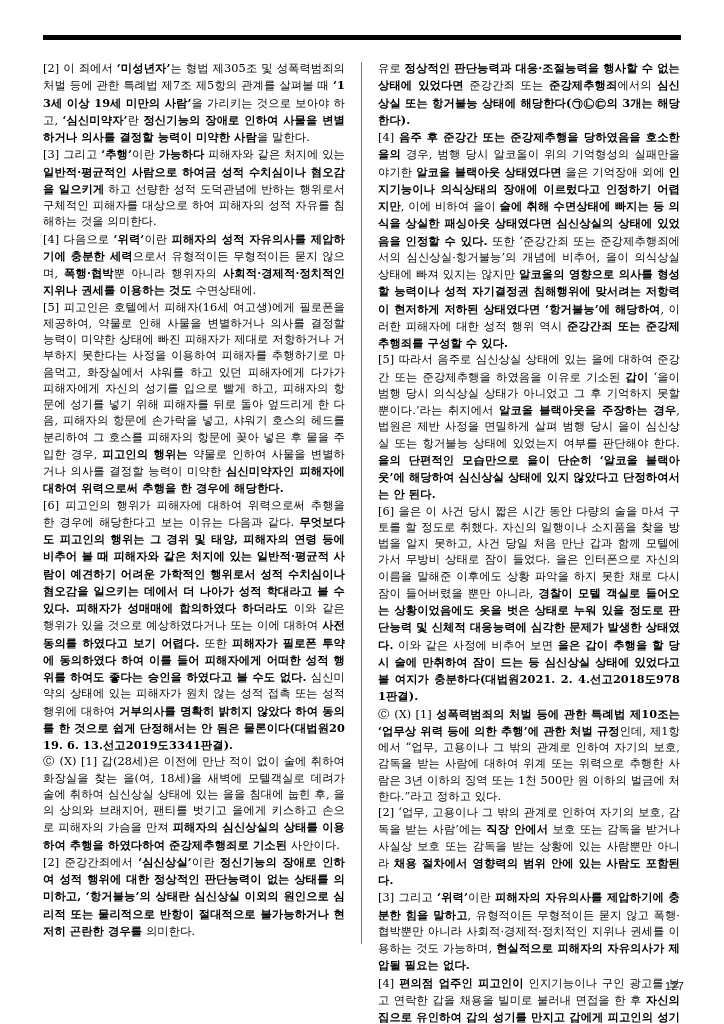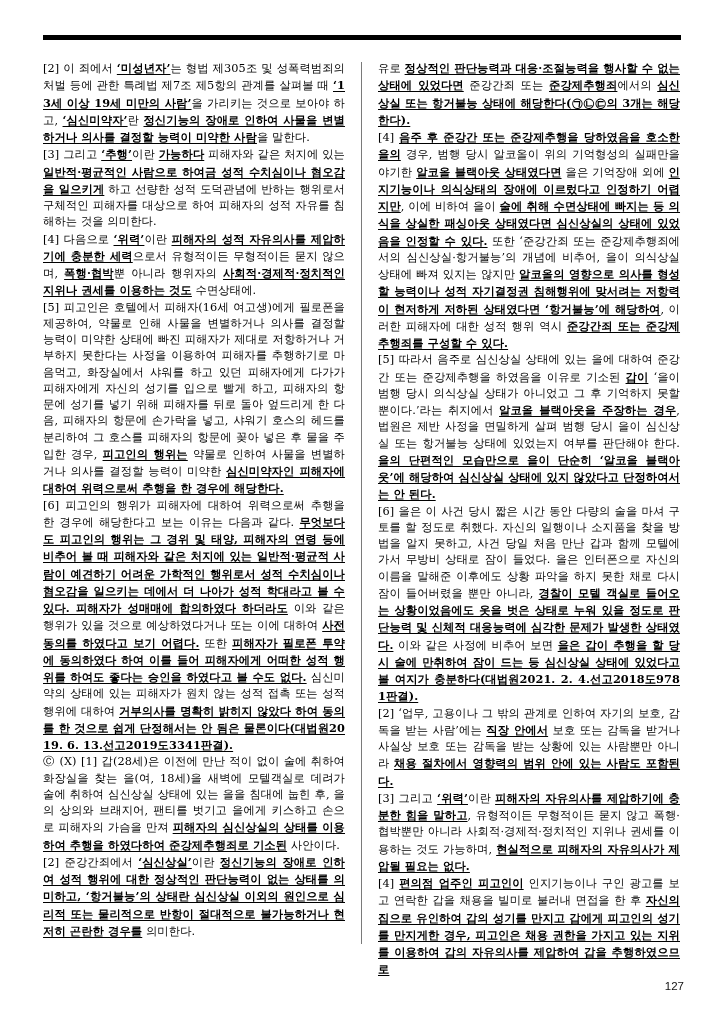--- a/index.html
+++ b/index.html
@@ -60,21 +60,20 @@
     line-height: 16.25px;
     text-align: justify;
     text-justify: inter-character;
     word-break: break-all;
     letter-spacing: 0.1px;
     -webkit-hyphens: none;
     hyphens: none;
   }
   .em {
     font-weight: bold;
-    text-decoration: underline;
     text-underline-offset: 1.5px;
     text-decoration-thickness: 1px;
   }
   .page-number {
     position: absolute;
     left: 0;
     top: 980px;
     width: 684px;
     text-align: right;
     font-size: 11.5px;
@@ -98,20 +97,21 @@
         <p class="para"><span>[6] 피고인의 행위가 피해자에 대하여 위력으로써 추행을 한 경우에 해당한다고 보는 이유는 다음과 같다. </span><span class="em">무엇보다도 피고인의 행위는 그 경위 및 태양, 피해자의 연령 등에 비추어 볼 때 피해자와 같은 처지에 있는 일반적·평균적 사람이 예견하기 어려운 가학적인 행위로서 성적 수치심이나 혐오감을 일으키는 데에서 더 나아가 성적 학대라고 볼 수 있다. 피해자가 성매매에 합의하였다 하더라도</span><span> 이와 같은 행위가 있을 것으로 예상하였다거나 또는 이에 대하여 </span><span class="em">사전 동의를 하였다고 보기 어렵다.</span><span> 또한 </span><span class="em">피해자가 필로폰 투약에 동의하였다 하여 이를 들어 피해자에게 어떠한 성적 행위를 하여도 좋다는 승인을 하였다고 볼 수도 없다.</span><span> 심신미약의 상태에 있는 피해자가 원치 않는 성적 접촉 또는 성적 행위에 대하여 </span><span class="em">거부의사를 명확히 밝히지 않았다 하여 동의를 한 것으로 쉽게 단정해서는 안 됨은 물론이다(대법원2019. 6. 13.선고2019도3341판결).</span></p>
         <p class="para"><span>Ⓒ (X) [1] 갑(28세)은 이전에 만난 적이 없이 술에 취하여 화장실을 찾는 을(여, 18세)을 새벽에 모텔객실로 데려가 술에 취하여 심신상실 상태에 있는 을을 침대에 눕힌 후, 을의 상의와 브래지어, 팬티를 벗기고 을에게 키스하고 손으로 피해자의 가슴을 만져 </span><span class="em">피해자의 심신상실의 상태를 이용하여 추행을 하였다하여 준강제추행죄로 기소된</span><span> 사안이다.</span></p>
         <p class="para"><span>[2] 준강간죄에서 </span><span class="em">‘심신상실’</span><span>이란 </span><span class="em">정신기능의 장애로 인하여 성적 행위에 대한 정상적인 판단능력이 없는 상태를 의미하고, ‘항거불능’의 상태란 심신상실 이외의 원인으로 심리적 또는 물리적으로 반항이 절대적으로 불가능하거나 현저히 곤란한 경우를</span><span> 의미한다.</span></p>
       </div>
     <div class="col-divider"></div>
     <div class="col col-right" id="right-column">
         <p class="para"><span>유로 </span><span class="em">정상적인 판단능력과 대응·조절능력을 행사할 수 없는 상태에 있었다면</span><span> 준강간죄 또는 </span><span class="em">준강제추행죄</span><span>에서의 </span><span class="em">심신상실 또는 항거불능 상태에 해당한다(㉠㉡㉢의 3개는 해당한다).</span></p>
         <p class="para"><span>[4] </span><span class="em">음주 후 준강간 또는 준강제추행을 당하였음을 호소한 을의</span><span> 경우, 범행 당시 알코올이 위의 기억형성의 실패만을 야기한 </span><span class="em">알코올 블랙아웃 상태였다면</span><span> 을은 기억장애 외에 </span><span class="em">인지기능이나 의식상태의 장애에 이르렀다고 인정하기 어렵지만</span><span>, 이에 비하여 을이 </span><span class="em">술에 취해 수면상태에 빠지는 등 의식을 상실한 패싱아웃 상태였다면 심신상실의 상태에 있었음을 인정할 수 있다.</span><span> 또한 ‘준강간죄 또는 준강제추행죄에서의 심신상실·항거불능’의 개념에 비추어, 을이 의식상실 상태에 빠져 있지는 않지만 </span><span class="em">알코올의 영향으로 의사를 형성할 능력이나 성적 자기결정권 침해행위에 맞서려는 저항력이 현저하게 저하된 상태였다면 ‘항거불능’에 해당하여</span><span>, 이러한 피해자에 대한 성적 행위 역시 </span><span class="em">준강간죄 또는 준강제추행죄를 구성할 수 있다.</span></p>
         <p class="para"><span>[5] 따라서 음주로 심신상실 상태에 있는 을에 대하여 준강간 또는 준강제추행을 하였음을 이유로 기소된 </span><span class="em">갑이</span><span> ‘을이 범행 당시 의식상실 상태가 아니었고 그 후 기억하지 못할 뿐이다.’라는 취지에서 </span><span class="em">알코올 블랙아웃을 주장하는 경우</span><span>, 법원은 제반 사정을 면밀하게 살펴 범행 당시 을이 심신상실 또는 항거불능 상태에 있었는지 여부를 판단해야 한다. </span><span class="em">을의 단편적인 모습만으로 을이 단순히 ‘알코올 블랙아웃’에 해당하여 심신상실 상태에 있지 않았다고 단정하여서는 안 된다.</span></p>
         <p class="para"><span>[6] 을은 이 사건 당시 짧은 시간 동안 다량의 술을 마셔 구토를 할 정도로 취했다. 자신의 일행이나 소지품을 찾을 방법을 알지 못하고, 사건 당일 처음 만난 갑과 함께 모텔에 가서 무방비 상태로 잠이 들었다. 을은 인터폰으로 자신의 이름을 말해준 이후에도 상황 파악을 하지 못한 채로 다시 잠이 들어버렸을 뿐만 아니라, </span><span class="em">경찰이 모텔 객실로 들어오는 상황이었음에도 옷을 벗은 상태로 누워 있을 정도로 판단능력 및 신체적 대응능력에 심각한 문제가 발생한 상태였다.</span><span> 이와 같은 사정에 비추어 보면 </span><span class="em">을은 갑이 추행을 할 당시 술에 만취하여 잠이 드는 등 심신상실 상태에 있었다고 볼 여지가 충분하다(대법원2021. 2. 4.선고2018도9781판결).</span></p>
+        <p class="para"><span>Ⓒ (X) [1] </span><span class="em">성폭력범죄의 처벌 등에 관한 특례법 제10조는 ‘업무상 위력 등에 의한 추행’에 관한 처벌 규정</span><span>인데, 제1항에서 “업무, 고용이나 그 밖의 관계로 인하여 자기의 보호, 감독을 받는 사람에 대하여 위계 또는 위력으로 추행한 사람은 3년 이하의 징역 또는 1천 500만 원 이하의 벌금에 처한다.”라고 정하고 있다.</span></p>
         <p class="para"><span>[2] ‘업무, 고용이나 그 밖의 관계로 인하여 자기의 보호, 감독을 받는 사람’에는 </span><span class="em">직장 안에서</span><span> 보호 또는 감독을 받거나 사실상 보호 또는 감독을 받는 상황에 있는 사람뿐만 아니라 </span><span class="em">채용 절차에서 영향력의 범위 안에 있는 사람도 포함된다.</span></p>
         <p class="para"><span>[3] 그리고 </span><span class="em">‘위력’</span><span>이란 </span><span class="em">피해자의 자유의사를 제압하기에 충분한 힘을 말하고</span><span>, 유형적이든 무형적이든 묻지 않고 폭행·협박뿐만 아니라 사회적·경제적·정치적인 지위나 권세를 이용하는 것도 가능하며, </span><span class="em">현실적으로 피해자의 자유의사가 제압될 필요는 없다.</span></p>
         <p class="para"><span>[4] </span><span class="em">편의점 업주인 피고인이</span><span> 인지기능이나 구인 광고를 보고 연락한 갑을 채용을 빌미로 불러내 면접을 한 후 </span><span class="em">자신의 집으로 유인하여 갑의 성기를 만지고 갑에게 피고인의 성기를 만지게한 경우, 피고인은 채용 권한을 가지고 있는 지위를 이용하여 갑의 자유의사를 제압하여 갑을 추행하였으므로</span></p>
       </div>
   </div>
 
   <div class="page-number">127</div>
 
 </div>
 

